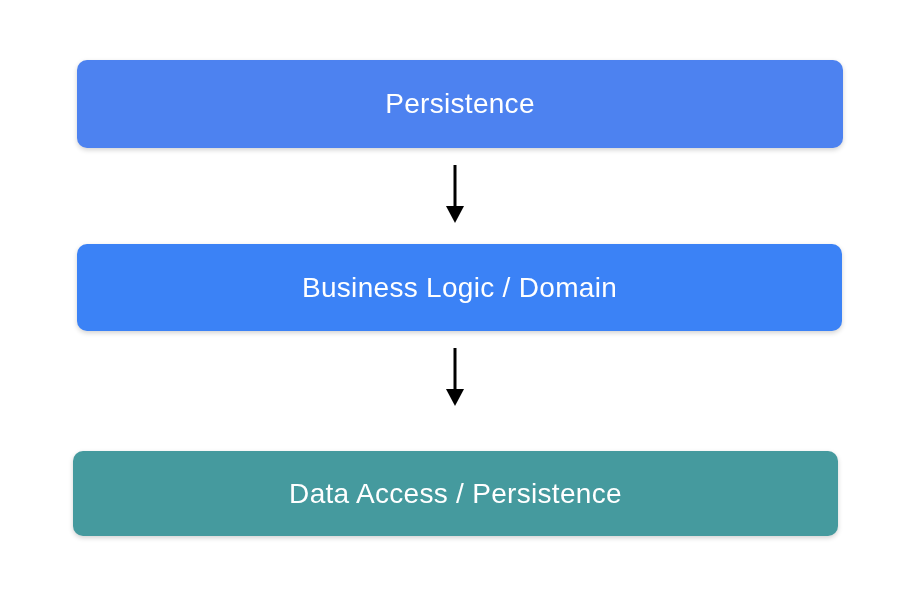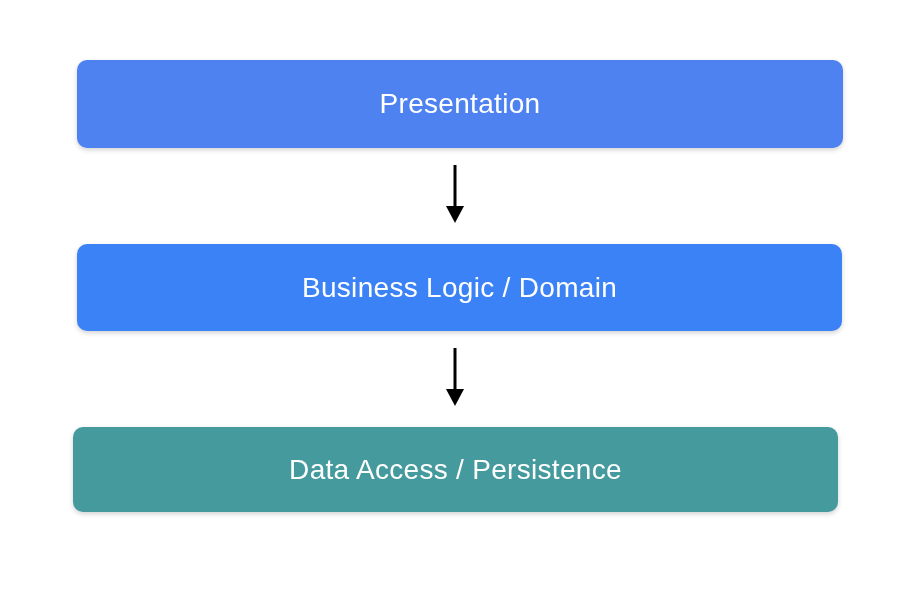--- a/index.html
+++ b/index.html
@@ -24,36 +24,36 @@
     box-shadow: 0 2px 5px rgba(0,0,0,0.18);
   }
   .layer-label {
     font-size: 28px;
     font-weight: 400;
     letter-spacing: 0.3px;
     white-space: nowrap;
   }
   .box-presentation { left: 77px; top: 60px;  width: 766px; height: 88px; }
   .box-business     { left: 77px; top: 244px; width: 765px; height: 87px; }
-  .box-data         { left: 73px; top: 427px; width: 765px; height: 85px; }
+  .box-data         { left: 73px; top: 451px; width: 765px; height: 85px; }
   .arrow {
     position: absolute;
     width: 24px;
     height: 60px;
   }
   .arrow-1 { left: 443px; top: 164px; }
   .arrow-2 { left: 443px; top: 347px; }
 </style>
 </head>
 <body>
 
 <div class="canvas" style="background-color: rgb(255, 255, 255);">
 
   <div class="layer-box box-presentation" style="background-color: rgb(77, 130, 240);">
-    <span class="layer-label" style="color: rgb(255, 255, 255);">Presentation</span>
+    <span class="layer-label" style="color: rgb(255, 255, 255);">Persistence</span>
   </div>
 
   <svg class="arrow arrow-1" viewBox="0 0 24 60" aria-hidden="true" style="color: rgb(0, 0, 0);">
     <line x1="12" y1="1" x2="12" y2="44" stroke="currentColor" stroke-width="3"></line>
     <polygon points="3,42 21,42 12,59" fill="currentColor"></polygon>
   </svg>
 
   <div class="layer-box box-business" style="background-color: #3b82f6;">
     <span class="layer-label" style="color: rgb(255, 255, 255);">Business Logic / Domain</span>
   </div>

